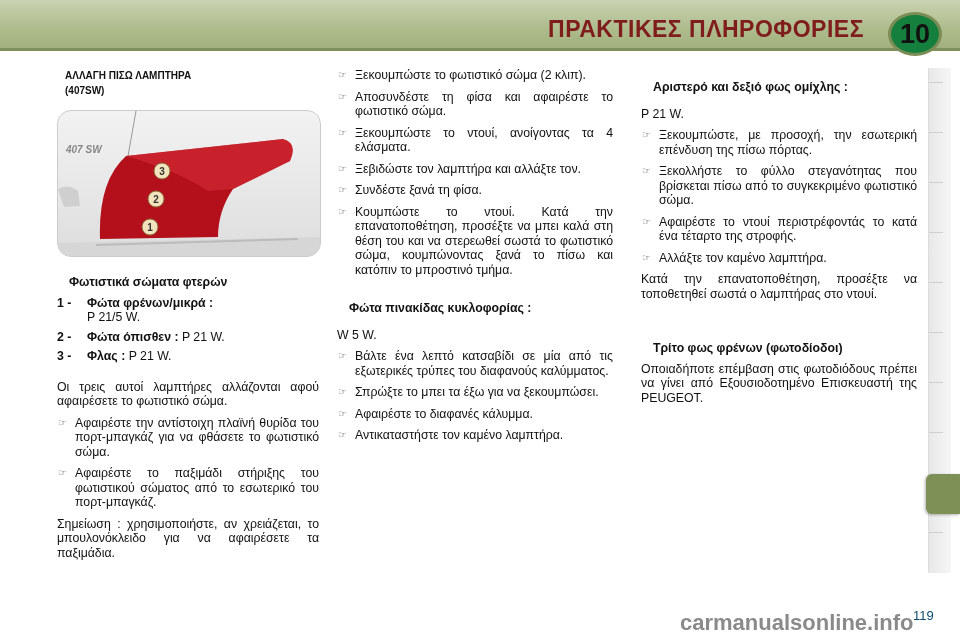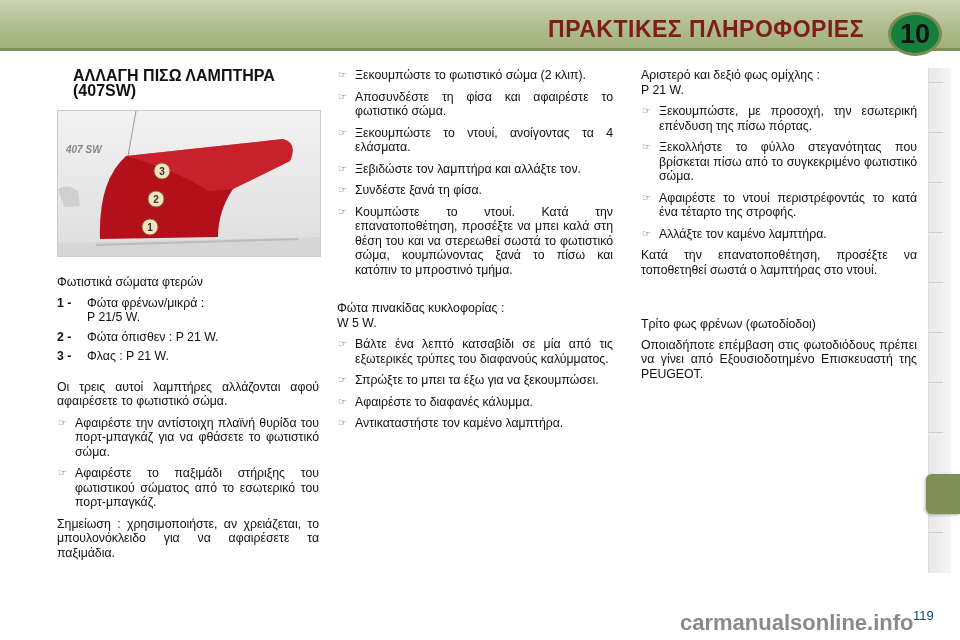--- a/index.html
+++ b/index.html
@@ -15,30 +15,30 @@
                    font-size:27px; font-weight:bold; color:#111; }
   .tabstrip { position:absolute; left:928px; top:68px; width:22px; height:505px;
               background:linear-gradient(90deg,#e8e8e8,#f6f6f6); border-left:1px solid #ddd; }
   .tab-tick { position:absolute; left:0; width:14px; height:1px; background:#cfcfcf; }
   .tab-active { position:absolute; left:926px; top:474px; width:34px; height:40px;
                 background:#7e9055; border-radius:6px 0 0 6px; box-shadow:-1px 1px 3px rgba(0,0,0,0.3); }
   .col { position:absolute; font-size:12.3px; line-height:14.5px; }
   .col1 { left:57px; top:68px; width:262px; }
   .col2 { left:337px; top:68px; width:276px; }
   .col3 { left:641px; top:68px; width:276px; }
-  .h-main { font-weight:bold; font-size:16px; line-height:15px; margin:0 0 12px 16px; }
-  .figure { width:262px; height:145px; border-radius:0; margin:0 0 18px 0; position:relative; overflow:hidden;
+  .h-main { font-weight:bold; font-size:10px; line-height:15px; margin:0 0 12px 8px; }
+  .figure { width:262px; height:145px; border-radius:14px; margin:0 0 18px 0; position:relative; overflow:hidden;
             background:linear-gradient(180deg,#f2f2f2 0%,#e4e4e4 70%,#ddd 100%); border:1px solid #ccc; }
-  .sub { font-weight:normal; margin:0; }
+  .sub { font-weight:bold; margin:12px; }
   .p { margin:0 0 7px 0; text-align:justify; }
   .bullet { position:relative; padding-left:18px; margin:0 0 7px 0; text-align:justify; }
   .bullet .hand { position:absolute; left:1px; top:0; font-size:10px; color:#666; }
   .spec { display:flex; margin:0 0 5px 0; }
   .spec .num { width:30px; font-weight:bold; }
-  .spec .body b { font-weight:normal; }
+  .spec .body b { font-weight:bold; }
   .watermark { position:absolute; left:680px; top:610px; font-size:22px; color:#8a8a8a;font-weight:bold; }
   .page-num { position:absolute; left:913px; top:608px; font-size:13px; color:#0c4a6e; }
 </style>
 </head>
 <body>
 
 <div class="header"></div>
 <div class="header-line"></div>
 <div class="header-title">ΠΡΑΚΤΙΚΕΣ ΠΛΗΡΟΦΟΡΙΕΣ</div>
 <div class="chapter-badge">10</div>

